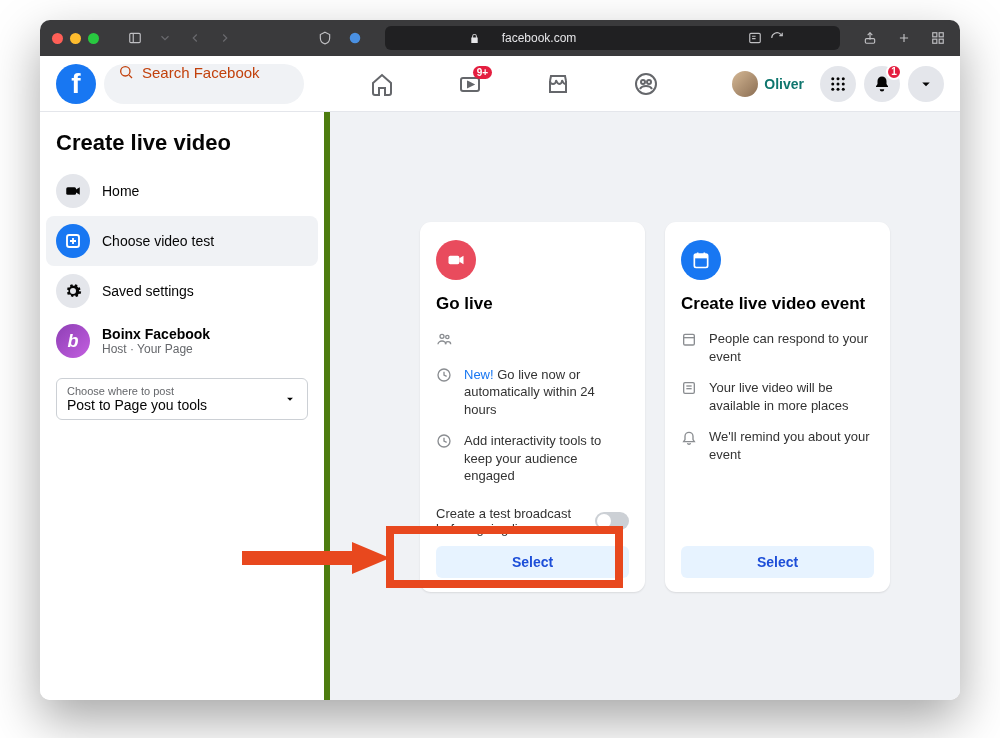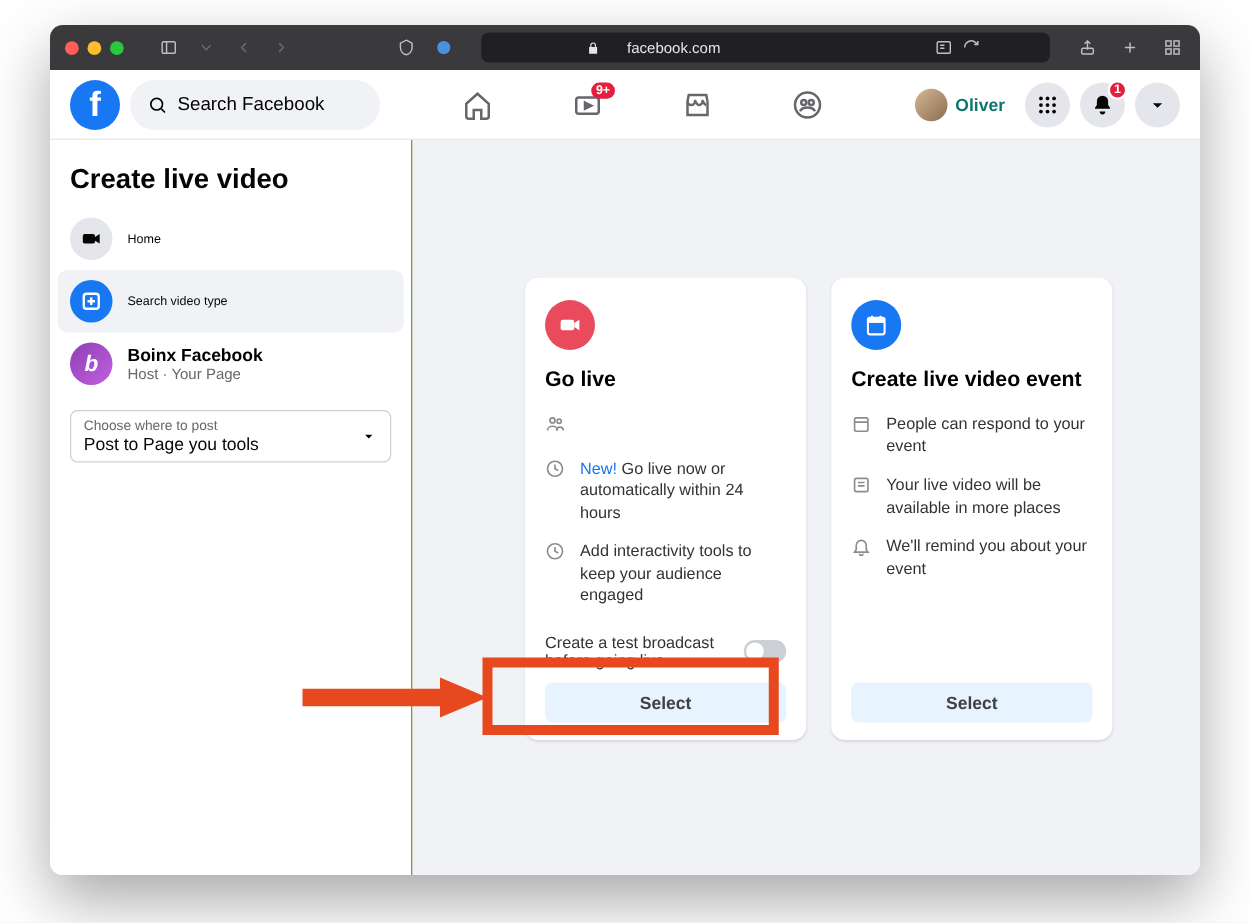--- a/index.html
+++ b/index.html
@@ -72,24 +72,23 @@
     width:40px; height:40px; border-radius:50%;
     background:#1877f2;
     display:flex; align-items:center; justify-content:center;
     color:#fff; font-weight:800; font-size:28px; font-family:Arial;
   }
   .search-pill{
     background:#f0f2f5;
     border-radius:20px;
     height:40px;
     display:flex;
-    align-items:center;
     padding:0 14px;
     gap:8px;
-    color:#000000;
+    color:#c2410c;
     font-size:15px;
     margin-left:8px;
     width:200px;
   }
   .center-nav{
     flex:1;
     display:flex;
     justify-content:center;
     gap:60px;
     align-items:center;
@@ -136,36 +135,36 @@
   .circle-btn svg{ width:18px; height:18px; }
   
   .body{
     flex:1;
     display:flex;
     min-height:0;
   }
   .sidebar{
     width:290px;
     background:#fff;
-    border-right:1px solid #4d7c0f;
+    border-right:6px solid #4d7c0f;
     padding:12px 6px;
   }
   .sidebar h1{
     font-size:22px;
     font-weight:700;
     color:#050505;
     padding:6px 10px 10px 10px;
   }
   .sb-item{
     display:flex;
     align-items:center;
     gap:12px;
     padding:8px 10px;
     border-radius:8px;
-    font-size:10px;
+    font-size:14px;
     font-weight:500;
     color:#050505;
     cursor:pointer;
   }
   .sb-item.active{ background:#f0f2f5; }
   .sb-icon{
     width:34px; height:34px; border-radius:50%;
     background:#e4e6eb;
     display:flex; align-items:center; justify-content:center;
     color:#050505;
@@ -260,21 +259,21 @@
   .toggle::after{
     content:"";
     position:absolute;
     width:14px; height:14px; border-radius:50%;
     background:#fff;
     top:2px; left:2px;
   }
   .select-btn{
     width:100%;
     background:#e7f3ff;
-    color:#404040;
+    color:#1d4ed8;
     font-weight:600;
     font-size:14px;
     border:none;
     border-radius:6px;
     padding:8px 0;
     cursor:pointer;
   }
   
   .highlight{
     position:absolute;
@@ -461,23 +460,31 @@
       </div>
 
       <div class="sb-item active">
         <span class="sb-icon blue">
           <svg viewBox="0 0 24 24" fill="none" stroke="currentColor" stroke-width="2.5">
               <rect x="4" y="4" width="16" height="16" rx="3" fill="none"></rect>
               <line x1="12" y1="8" x2="12" y2="16"></line>
               <line x1="8" y1="12" x2="16" y2="12"></line>
             </svg>
         </span>
-        <span>Search video type</span>
-      </div>
-
+        <span>Choose video test</span>
+      </div>
+
+      <div class="sb-item">
+        <span class="sb-icon">
+          <svg viewBox="0 0 24 24" fill="currentColor">
+              <path d="M12 8a4 4 0 100 8 4 4 0 000-8zm9 4l2 1-1 3-2-.5a8 8 0 01-1.5 1.5l.5 2-3 1-1-2a8 8 0 01-2 0l-1 2-3-1 .5-2A8 8 0 017 16.5L5 17l-1-3 2-1a8 8 0 010-2l-2-1 1-3 2 .5A8 8 0 018.5 6L8 4l3-1 1 2a8 8 0 012 0l1-2 3 1-.5 2A8 8 0 0119 7.5l2-.5 1 3-2 1a8 8 0 010 2z"></path>
+            </svg>
+        </span>
+        <span>Saved settings</span>
+      </div>
 
       <div class="page-item">
         <div class="page-avatar">b</div>
         <div class="page-meta">
           <span class="n1">Boinx Facebook</span>
           <span class="n2">Host · Your Page</span>
         </div>
       </div>
 
       <div class="post-select">

